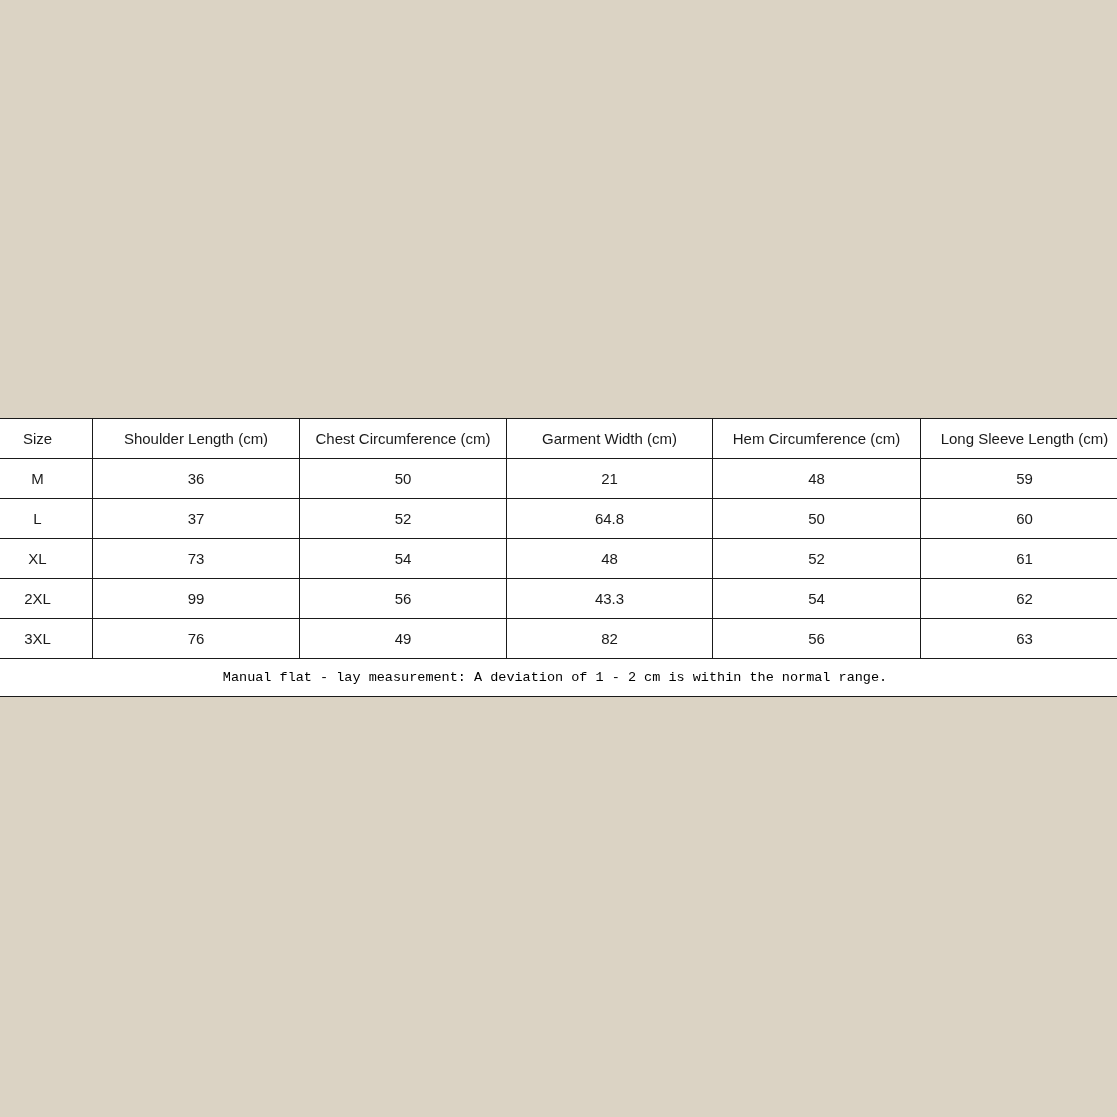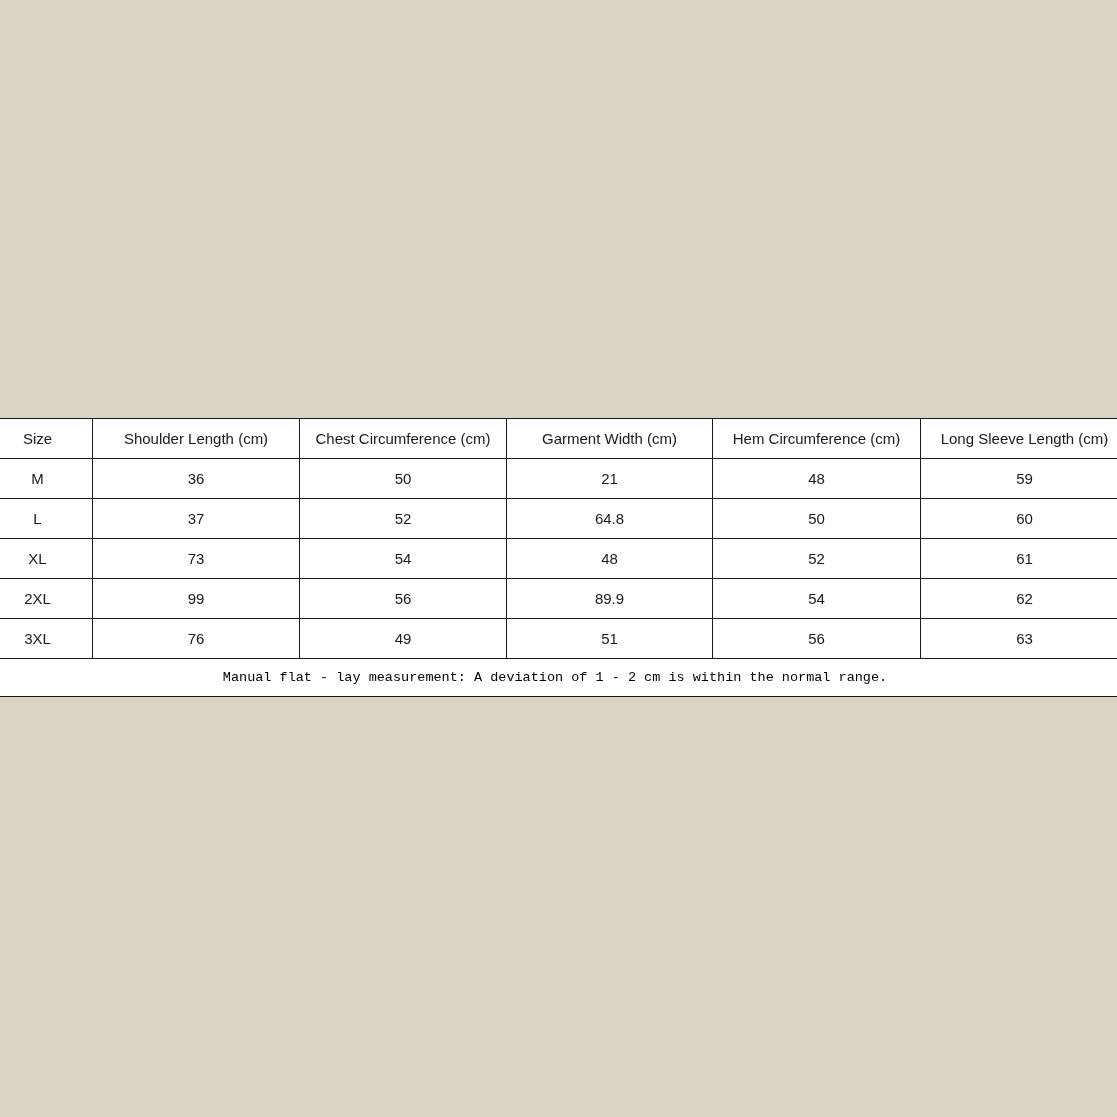--- a/index.html
+++ b/index.html
@@ -102,28 +102,28 @@
         <td>73</td>
         <td>54</td>
         <td>48</td>
         <td>52</td>
         <td>61</td>
       </tr>
       <tr>
         <td>2XL</td>
         <td>99</td>
         <td>56</td>
-        <td>89.9</td>
+        <td>43.3</td>
         <td>54</td>
         <td>62</td>
       </tr>
       <tr>
         <td>3XL</td>
         <td>76</td>
         <td>49</td>
-        <td>51</td>
+        <td>82</td>
         <td>56</td>
         <td>63</td>
       </tr>
     </tbody>
   </table>
   <div class="note-row">Manual flat - lay measurement: A deviation of 1 - 2 cm is within the normal range.</div>
 </div>
 
 </body></html>

